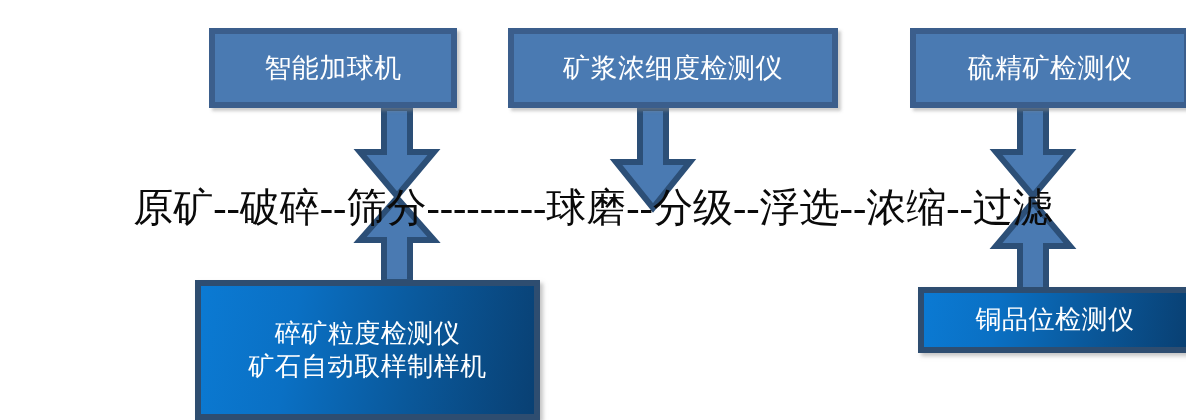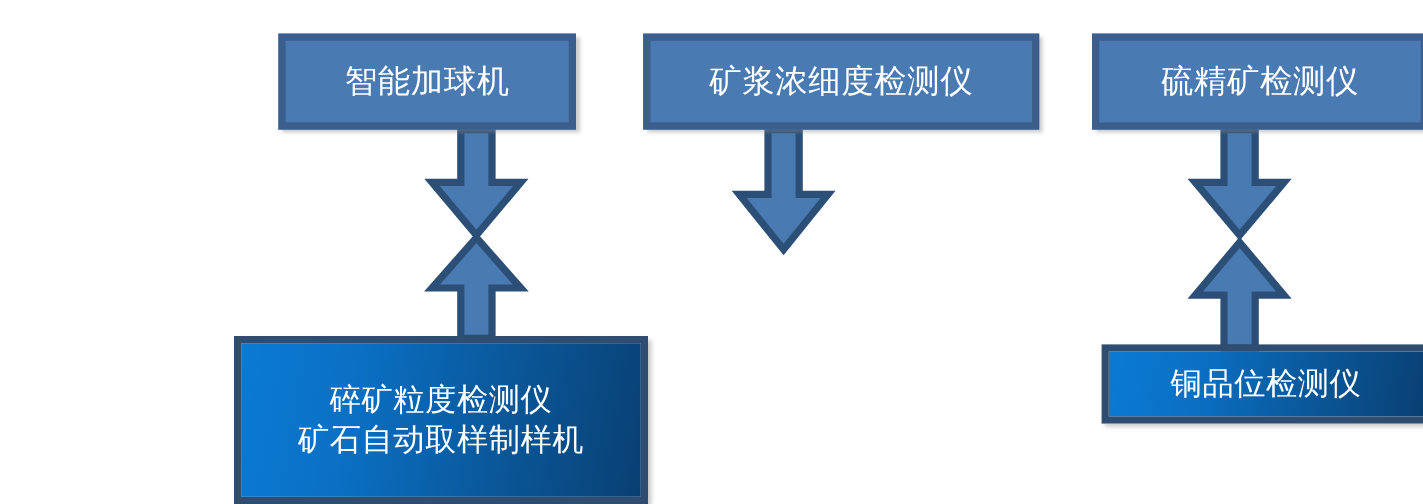--- a/index.html
+++ b/index.html
@@ -39,22 +39,22 @@
     background: #4a7ab2;
     border: 6px solid #3b5e8c;
     box-shadow: 3px 3px 3px rgba(140,140,140,0.45);
   }
   .eq-box.grad {
     background: linear-gradient(100deg, #0b7ad3 0%, #0a70c4 28%, #0a599c 62%, #094073 100%);
     border: 6px solid #2e4d70;
     box-shadow: 3px 3px 4px rgba(140,140,140,0.5);
   }
 
-  #box-ball       { left: 232px; top: 28px;  width: 248px; height: 80px;  font-size: 27px; }
-  #box-slurry     { left: 536px; top: 28px;  width: 330px; height: 80px;  font-size: 27px; }
+  #box-ball       { left: 209px; top: 28px;  width: 248px; height: 80px;  font-size: 27px; }
+  #box-slurry     { left: 508px; top: 28px;  width: 330px; height: 80px;  font-size: 27px; }
   #box-sulfur     { left: 890px; top: 28px;  width: 280px; height: 80px;  font-size: 27px; margin-left: 20px; }
   #box-crush      { left: 195px; top: 280px; width: 345px; height: 140px; font-size: 26px; }
   #box-copper     { left: 918px; top: 287px; width: 274px; height: 66px;  font-size: 26px; }
 
   .eq-label { display: block; white-space: pre-line; }
 
   
   #arrow-layer {
     position: absolute;
     left: 0; top: 0;
@@ -133,14 +133,17 @@
 
   <div class="eq-box grad" id="box-crush">
     <span class="eq-label">碎矿粒度检测仪
 矿石自动取样制样机</span>
   </div>
 
   <div class="eq-box grad" id="box-copper">
     <span class="eq-label">铜品位检测仪</span>
   </div>
 
+  <div id="flow-line">
+    <span class="flow-text">原矿--破碎--筛分---------球磨--分级--浮选--浓缩--过滤</span>
+  </div>
 
 </div>
 
 </body></html>

